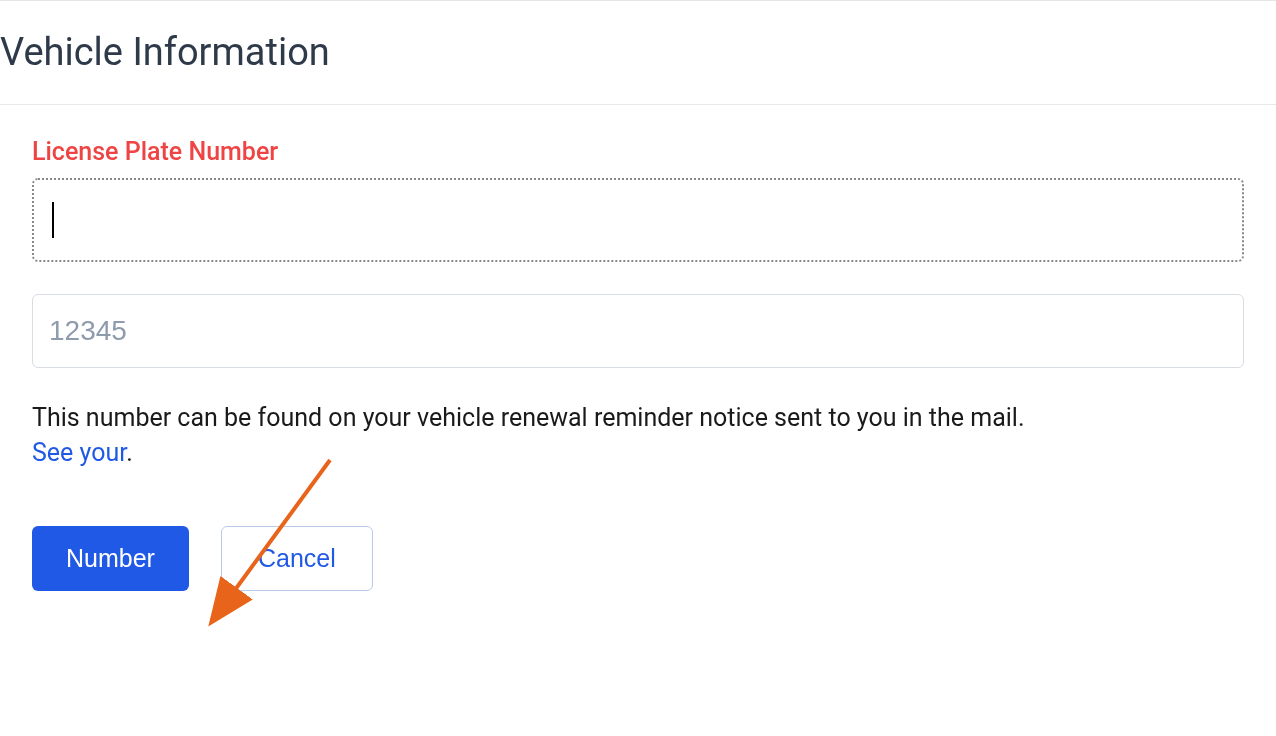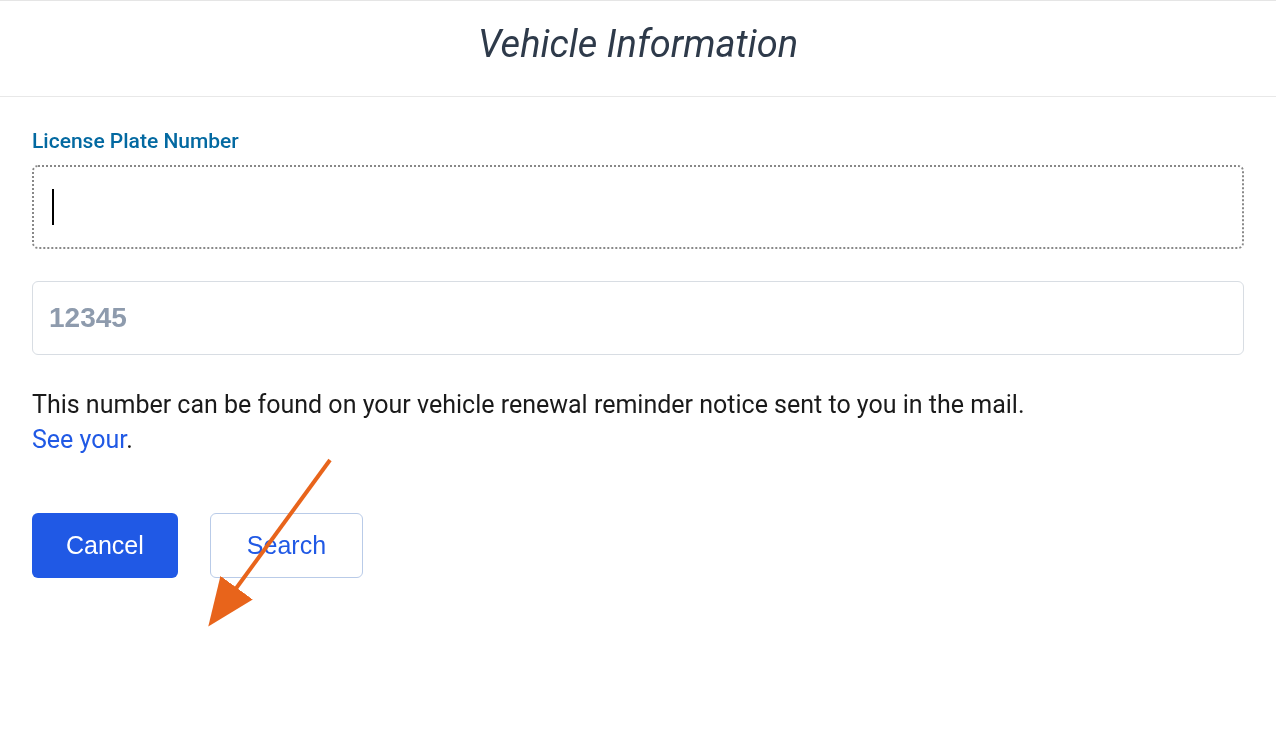--- a/index.html
+++ b/index.html
@@ -13,52 +13,49 @@
       width: 1276px;
       height: 736px;
       position: relative;
     }
     .top-border {
       width: 100%;
       height: 2px;
       border-top: 1px solid #e5e5e5;
     }
     .header {
-      text-align: center;
-      padding: 20px 0 30px 0;
+      padding: 28px 0 30px 0;
       border-bottom: 1px solid #e8e8e8;
-      font-style: italic;
     }
     .header h1 {
       font-size: 38px;
       font-weight: 400;
       color: #2e3a4a;
     }
     .form-container {
       padding: 32px 32px 0 32px;
     }
     .field-group {
       margin-bottom: 32px;
     }
     .field-label {
       display: block;
-      font-size: 21px;
+      font-size: 25px;
       font-weight: 500;
-      color: #0369a1;
+      color: #ef4444;
       margin-bottom: 12px;
     }
     .text-input {
       width: 100%;
       padding: 20px 16px;
       font-size: 28px;
       color: #333;
       border: 1px solid #d8dde3;
       border-radius: 6px;
       background: #ffffff;
-      font-weight: bold;
     }
     .text-input::placeholder {
       color: #8e9bad;
     }
     .cursor {
       display: inline-block;
       width: 2px;
       height: 36px;
       background: #000;
       vertical-align: middle;
@@ -137,22 +134,22 @@
   <div class="field-group">
     <input type="text" class="text-input" placeholder="12345" style="">
   </div>
 
   <p class="help-text">
     <span>This number can be found on your vehicle renewal reminder notice sent to you in the mail. </span><br>
     <a class="help-link">See your</a><span>.</span>
   </p>
 
   <div class="button-row">
-    <button class="btn btn-primary">Cancel</button>
-    <button class="btn btn-secondary">Search</button>
+    <button class="btn btn-primary">Number</button>
+    <button class="btn btn-secondary">Cancel</button>
   </div>
 
 </div>
 
 <svg class="arrow-annotation" width="160" height="200" viewBox="0 0 160 200">
   <defs>
     <marker id="arrowhead" markerWidth="12" markerHeight="10" refX="10" refY="5" orient="auto">
       <polygon points="0 0, 12 5, 0 10" fill="#e8641b"></polygon>
     </marker>
   </defs>

